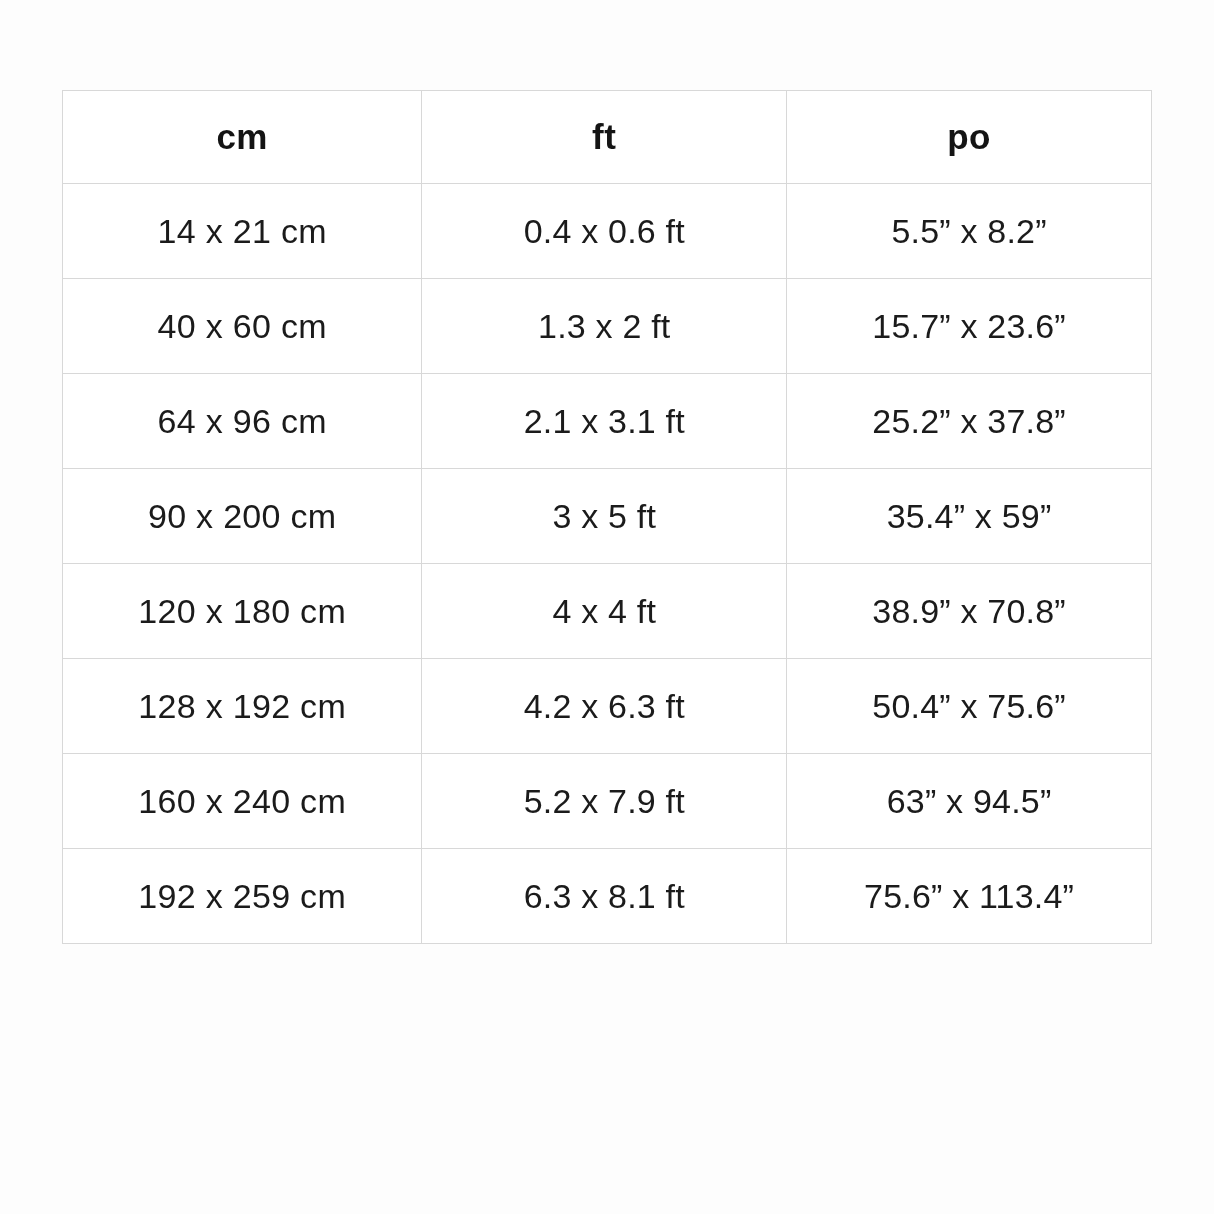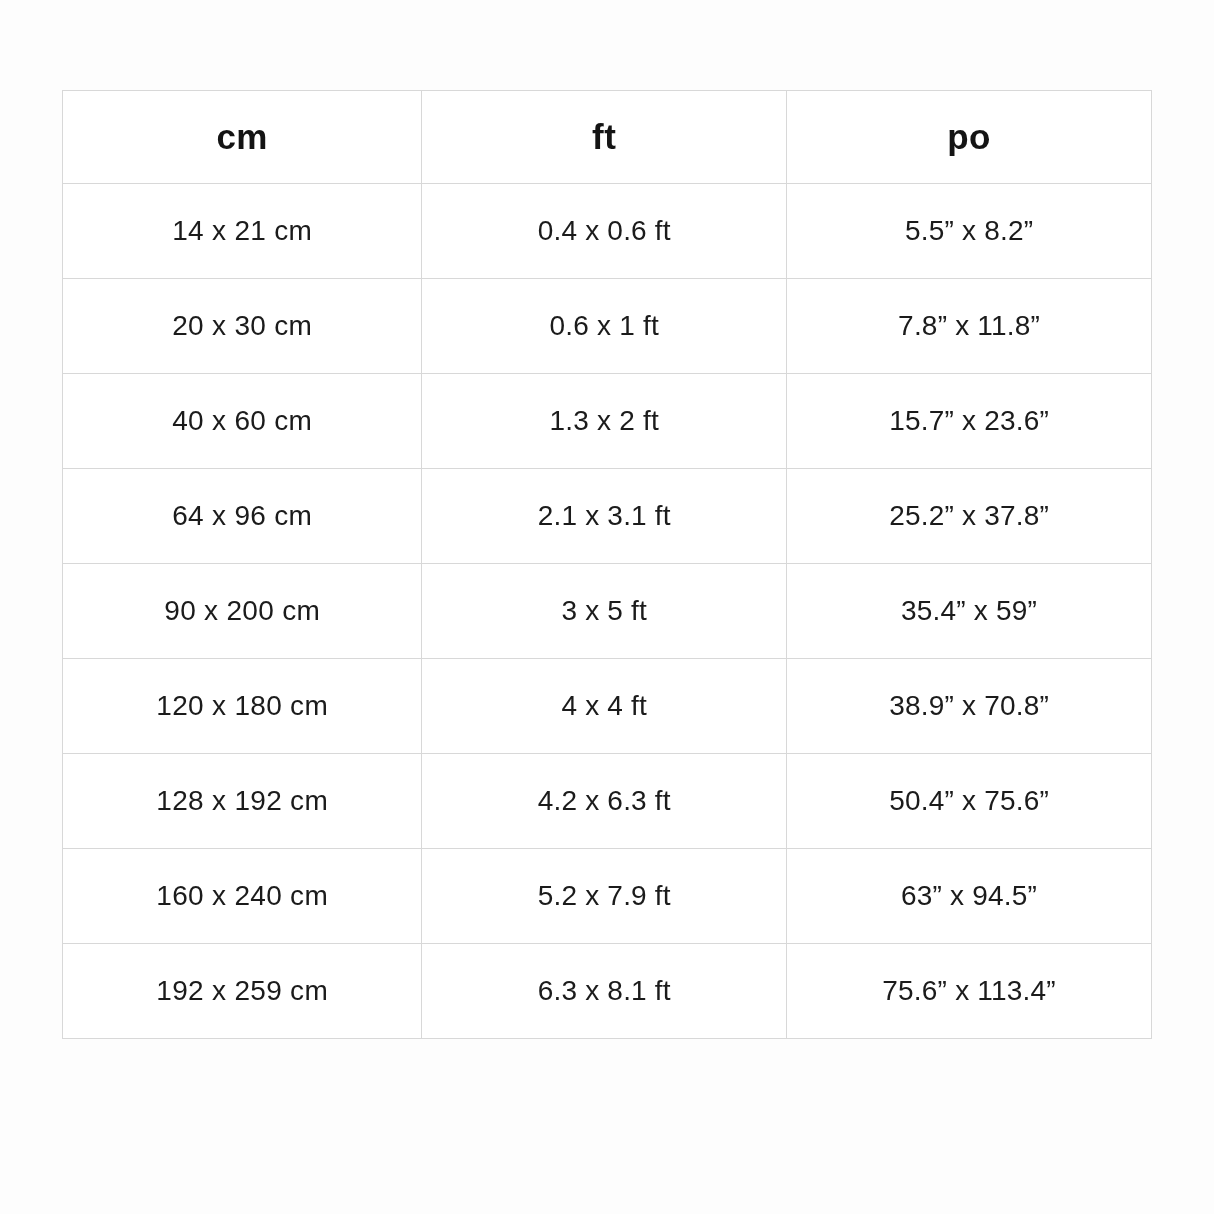--- a/index.html
+++ b/index.html
@@ -47,21 +47,21 @@
   }
   table.size-table thead th {
     height: 92px;
     font-size: 35px;
     font-weight: 700;
     letter-spacing: 0.5px;
     color: #141414;
   }
   table.size-table tbody td {
     height: 94px;
-    font-size: 28px;
+    font-size: 34px;
     color: #1b1b1b;
     letter-spacing: 0.2px;
   }
   table.size-table tbody tr td:first-child { letter-spacing: 0.3px; }
 </style>
 </head>
 <body>
 
 <div class="page">
   <div class="table-wrap">
@@ -76,25 +76,20 @@
           <th>cm</th>
           <th>ft</th>
           <th>po</th>
         </tr>
       </thead>
       <tbody>
         <tr>
           <td>14 x 21 cm</td>
           <td>0.4 x 0.6 ft</td>
           <td>5.5” x 8.2”</td>
-        </tr>
-        <tr>
-          <td>20 x 30 cm</td>
-          <td>0.6 x 1 ft</td>
-          <td>7.8” x 11.8”</td>
         </tr>
         <tr>
           <td>40 x 60 cm</td>
           <td>1.3 x 2 ft</td>
           <td>15.7” x 23.6”</td>
         </tr>
         <tr>
           <td>64 x 96 cm</td>
           <td>2.1 x 3.1 ft</td>
           <td>25.2” x 37.8”</td>

